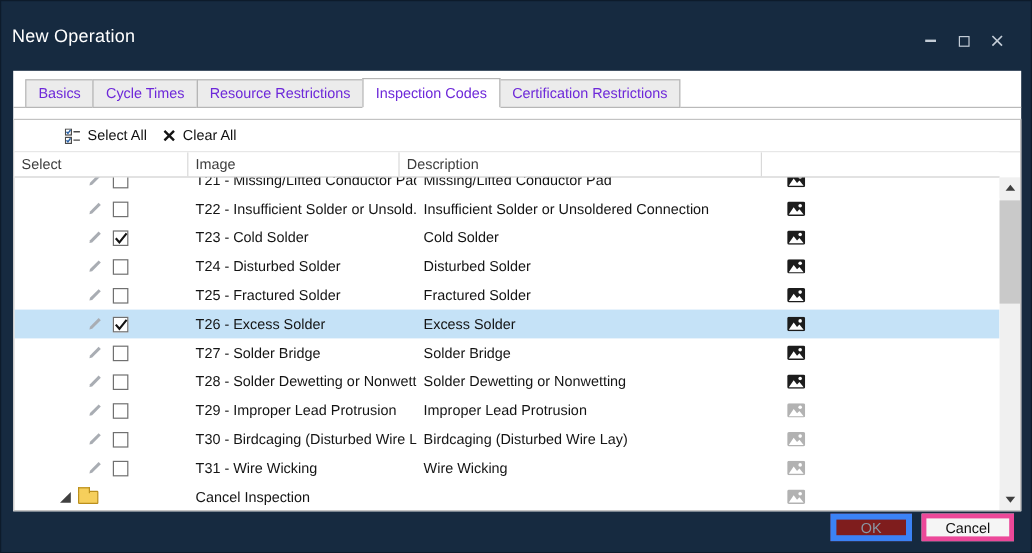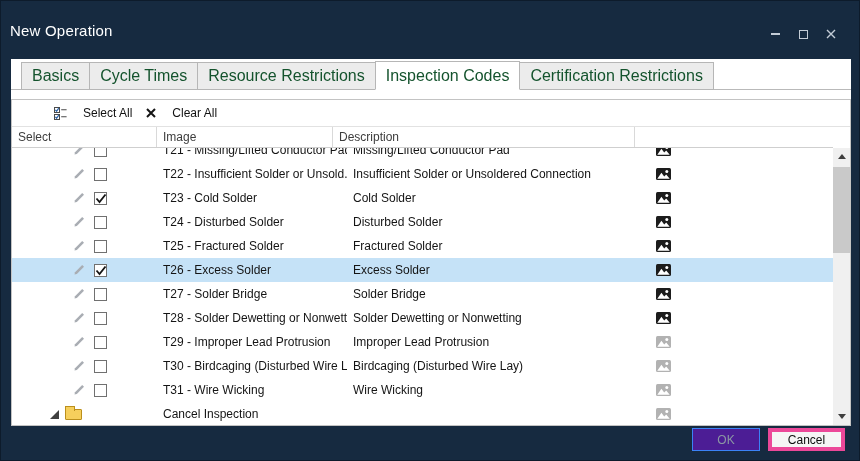--- a/index.html
+++ b/index.html
@@ -14,29 +14,29 @@
   .win-controls { position:absolute; top:27px; right:22px; display:flex; gap:16px; align-items:center; }
   .wc { display:flex; align-items:center; justify-content:center; width:12px; height:12px; color:#c3ccd6; }
   .min-glyph { display:block; width:9px; height:2px; background:#c3ccd6; }
   .max-glyph { display:block; width:9px; height:9px; border:1px solid #c3ccd6; }
 
   
   .content { position:absolute; left:10px; top:58px; width:840px; height:367px; background:#ffffff; }
 
   
   .tabstrip { position:absolute; left:0; top:6px; width:100%; height:25px; display:flex; align-items:flex-end; padding-left:10px; border-bottom:1px solid #b9b9b9; }
-  .tab { font-size:16px; color:#14532d; background:#ececec; border:1px solid #b6b6b6; padding:4px 10px; margin-bottom:-1px; position:relative; white-space:nowrap;margin-top:29px; }
+  .tab { font-size:12px; color:#6d28d9; background:#ececec; border:1px solid #b6b6b6; padding:4px 10px; margin-bottom:-1px; position:relative; white-space:nowrap;margin-top:29px; }
   .tab + .tab { margin-left:-1px; }
   .tab.active { background:#ffffff; border-bottom-color:#ffffff; padding-top:5px; z-index:2; }
 
   
   .panel { position:absolute; left:0; top:40px; width:840px; height:327px; border:1px solid #c3c3c3; background:#ffffff; }
 
   .toolbar { height:27px; display:flex; align-items:center; padding-left:42px; border-bottom:1px solid #e2e2e2; background:#ffffff; }
-  .tool-btn { display:flex; align-items:center; gap:16px; font-size:12px; color:#111111; margin-right:14px; cursor:default; }
+  .tool-btn { display:flex; align-items:center; gap:6px; font-size:12px; color:#111111; margin-right:14px; cursor:default; }
   .clear-x { color:#141414; display:inline-flex; }
 
   
   .c-select { width:145px; } .c-code { width:190px; } .c-desc { width:302px; } .c-image { width:176px; }
 
   .grid-header { display:flex; height:21px; width:821px; border-bottom:1px solid #cfcfcf; font-size:12px; color:#3d3d3d; background:#ffffff; }
   .hcell { display:flex; align-items:center; padding-left:6px; border-right:1px solid #d9d9d9; position:relative;text-align:right; }
   .hcell.c-filler { flex:1; border-right:none; }
   .sort-arrow { position:absolute; right:12px; top:8px; width:0; height:0; border-left:4px solid transparent; border-right:4px solid transparent; border-bottom:5px solid #6d6d6d; }
 
@@ -66,21 +66,21 @@
   .vscroll { position:absolute; right:0; top:48px; width:17px; height:277px; background:#f0f0f0; }
   .sb-btn { position:absolute; left:0; width:17px; height:17px; display:flex; align-items:center; justify-content:center; background:#f0f0f0; }
   .sb-btn.up { top:0; } .sb-btn.down { bottom:0; }
   .tri-up { width:0; height:0; border-left:4px solid transparent; border-right:4px solid transparent; border-bottom:5px solid #3f3f3f; }
   .tri-down { width:0; height:0; border-left:4px solid transparent; border-right:4px solid transparent; border-top:5px solid #3f3f3f; }
   .sb-thumb { position:absolute; left:0; top:19px; width:17px; height:86px; background:#c9c9c9; }
 
   
   .footer { position:absolute; left:0; bottom:0; width:100%; height:36px; }
   .footer-btn { position:absolute; height:23px; font-size:12px; display:flex; align-items:center; justify-content:center; cursor:default; }
-  .btn-ok { right:99px; bottom:9px; width:68px; background:#4c1d95; border:1px solid #3b82f6; color:#8b97a4; }
+  .btn-ok { right:99px; bottom:9px; width:68px; background:#7f1d1d; border:5px solid #3b82f6; color:#8b97a4; }
   .btn-cancel { right:14px; bottom:9px; width:77px; background:#f5f5f5; border:4px solid #ec4899; color:#0d0d0d; }
 </style>
 </head>
 <body>
 
 <div class="window">
 
   <div class="titlebar">
     <span class="title">New Operation</span>
     <div class="win-controls">

